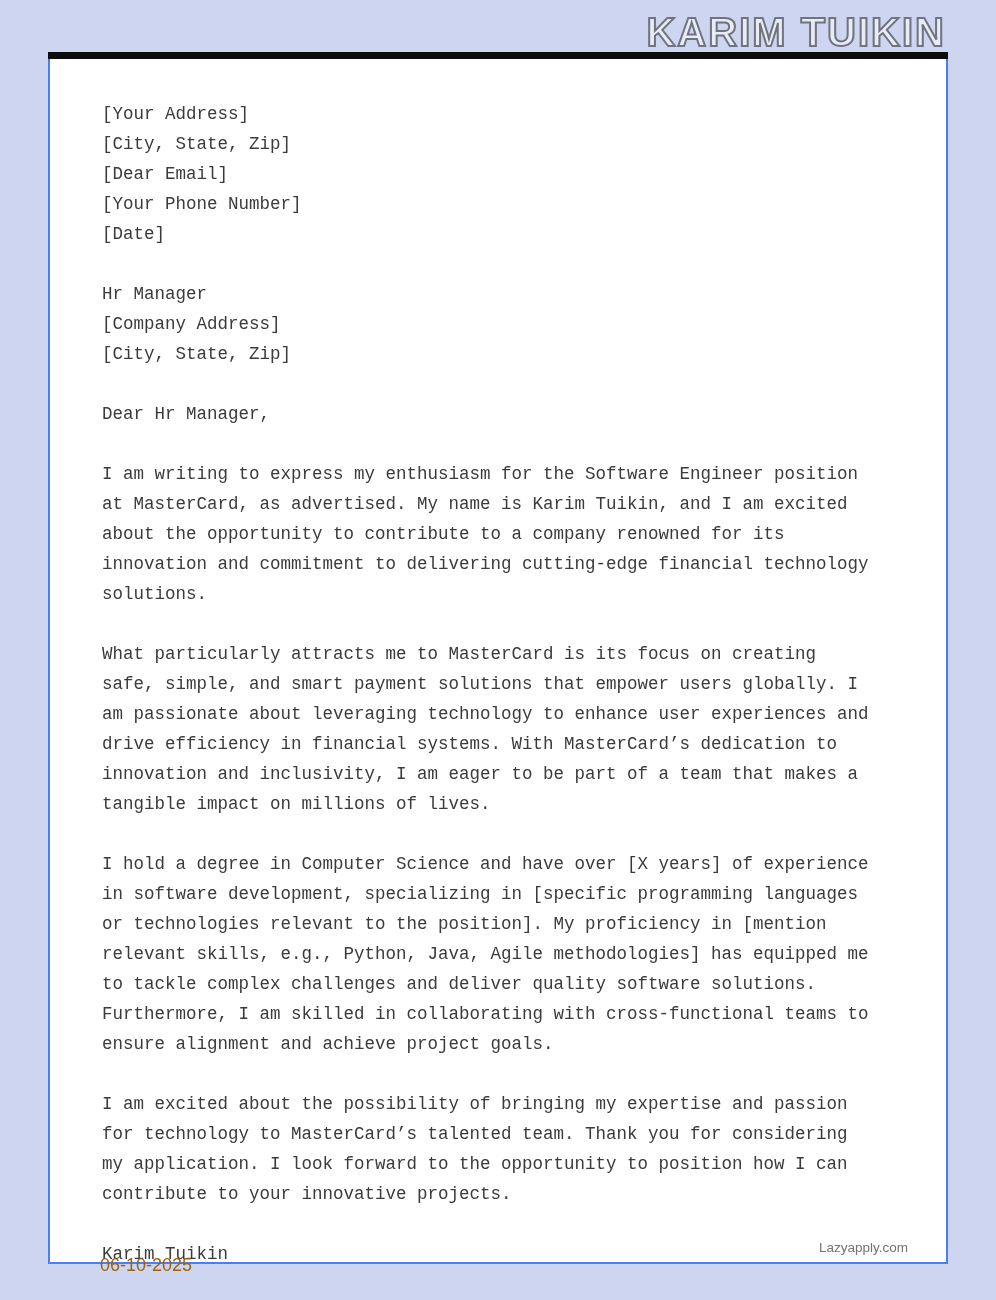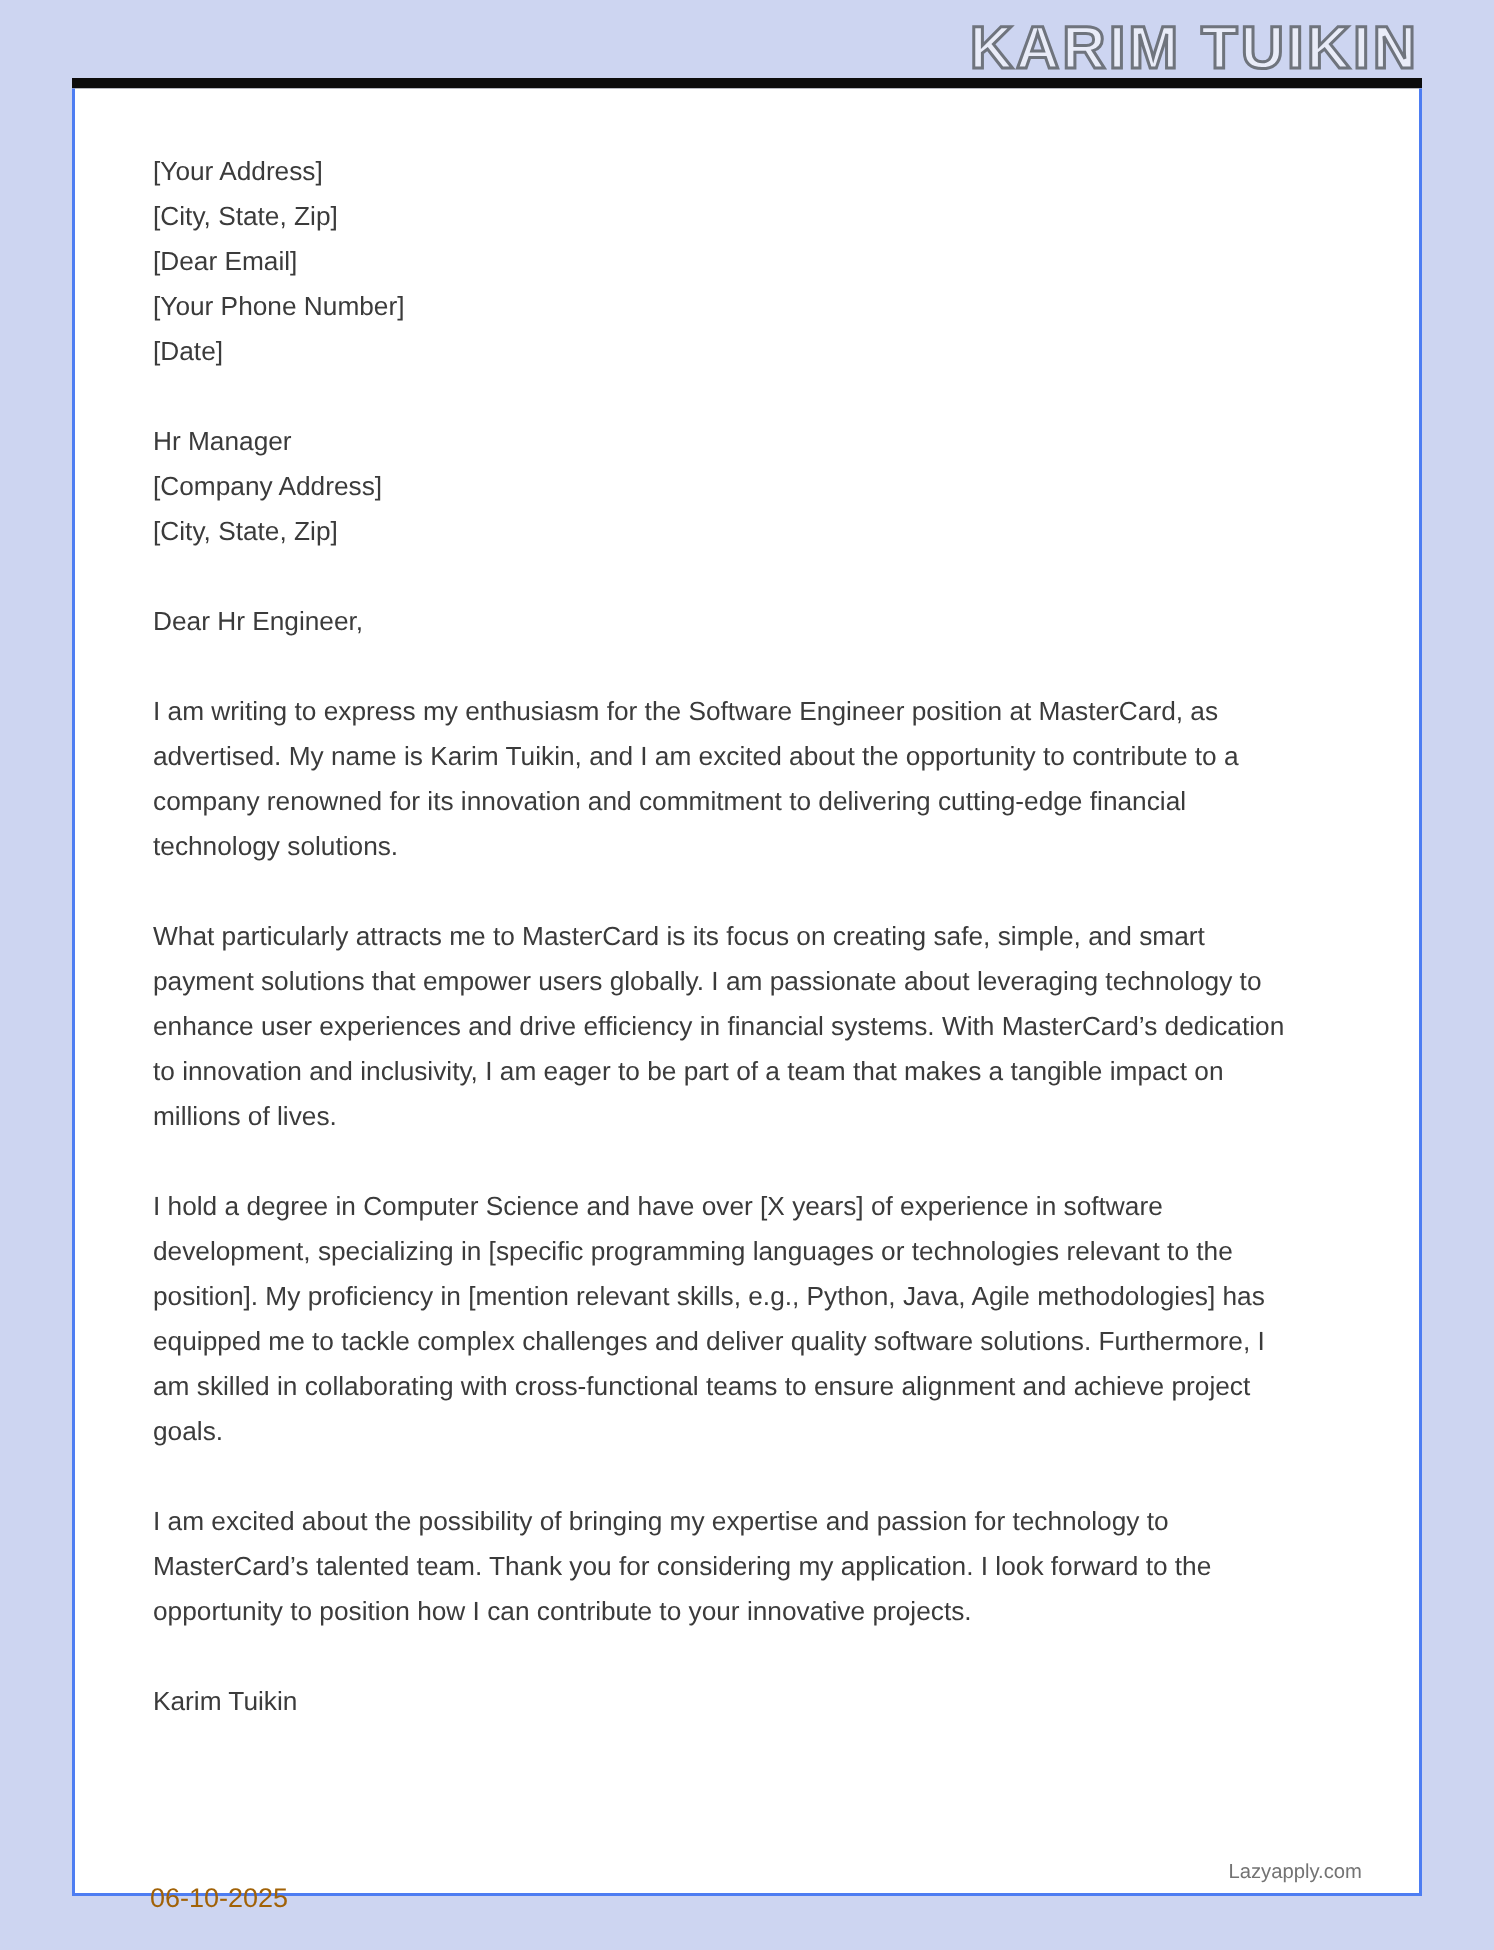--- a/index.html
+++ b/index.html
@@ -36,20 +36,21 @@
   .page {
     margin: 0 48px;
     height: 1203px;
     background: #ffffff;
     border: 2px solid #4d7df2;
     border-top: none;
     position: relative;
   }
   .letter {
     padding: 40px 76px 0 52px;
+    font-family: Liberation Mono, monospace;
   }
   .letter p {
     margin: 0;
     font-size: 17.5px;
     line-height: 30px;
     color: #3b3b3b;
   }
   .block { margin-bottom: 30px; }
   .date {
     position: absolute;
@@ -87,21 +88,21 @@
       <p>[Date]</p>
     </div>
 
     <div class="block">
       <p>Hr Manager</p>
       <p>[Company Address]</p>
       <p>[City, State, Zip]</p>
     </div>
 
     <div class="block">
-      <p>Dear Hr Engineer,</p>
+      <p>Dear Hr Manager,</p>
     </div>
 
     <div class="block">
       <p>I am writing to express my enthusiasm for the Software Engineer position at MasterCard, as advertised. My name is Karim Tuikin, and I am excited about the opportunity to contribute to a company renowned for its innovation and commitment to delivering cutting-edge financial technology solutions.</p>
     </div>
 
     <div class="block">
       <p>What particularly attracts me to MasterCard is its focus on creating safe, simple, and smart payment solutions that empower users globally. I am passionate about leveraging technology to enhance user experiences and drive efficiency in financial systems. With MasterCard’s dedication to innovation and inclusivity, I am eager to be part of a team that makes a tangible impact on millions of lives.</p>
     </div>
 

